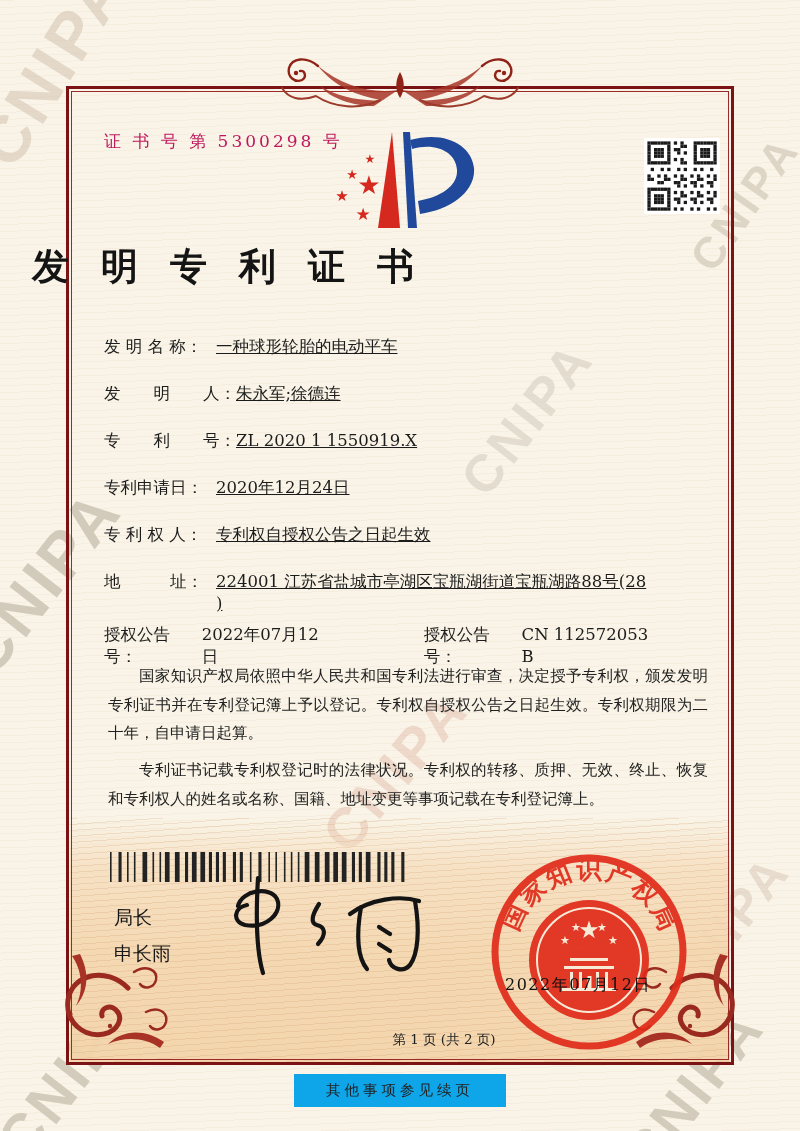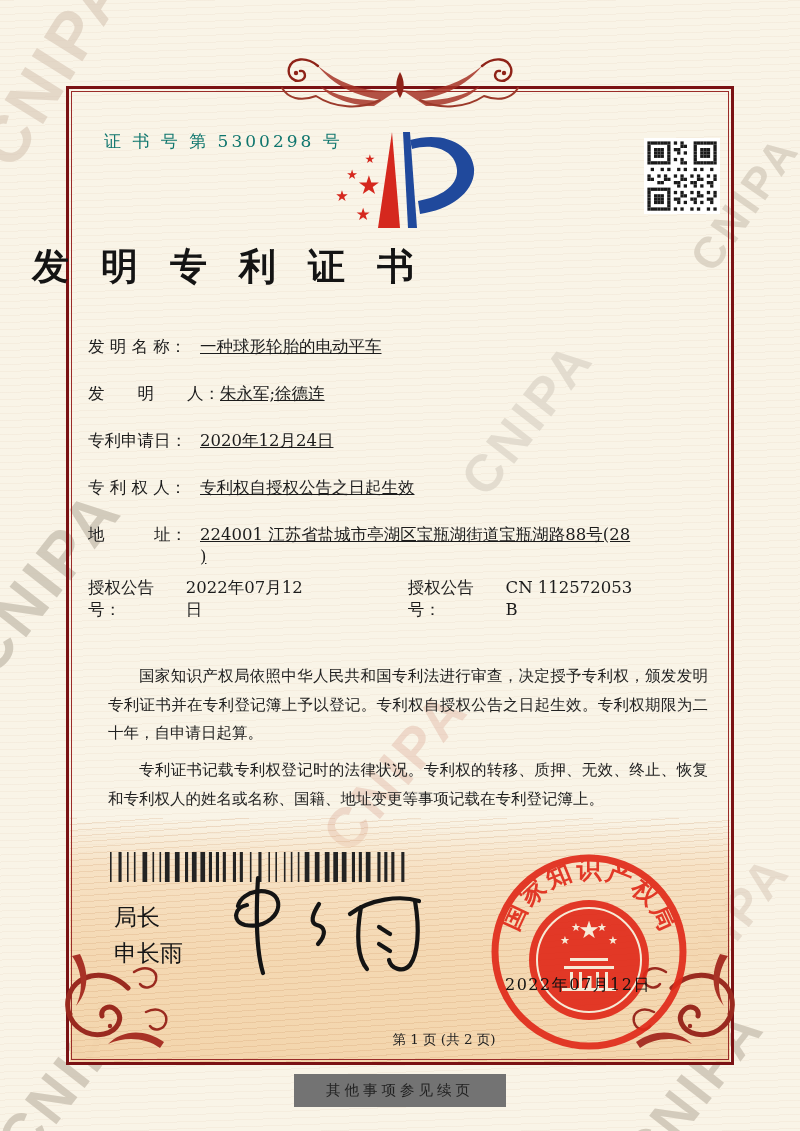--- a/index.html
+++ b/index.html
@@ -46,52 +46,52 @@
     position:absolute;inset:2px;border:1px solid #9a2b28;box-sizing:border-box;
   }
 
   .ornament{position:absolute;z-index:4;pointer-events:none;}
   .orn-top{left:278px;top:56px;}
   .orn-bl{left:50px;top:948px;}
   .orn-br{left:630px;top:948px;transform:scaleX(-1);}
 
   .content{position:absolute;inset:0;z-index:5;}
 
-  .cert-no{position:absolute;left:104px;top:130px;font-size:17px;letter-spacing:3px;color:#0f766e;}
+  .cert-no{position:absolute;left:104px;top:130px;font-size:17px;letter-spacing:3px;color:#be185d;}
 
   .logo{position:absolute;left:322px;top:124px;}
   .qr{position:absolute;left:644px;top:138px;}
 
   .title{
     position:absolute;left:0;top:242px;width:800px;text-align:left;
     font-size:37px;font-weight:700;letter-spacing:32px;text-indent:32px;color:#141414;
   }
 
-  .fields{position:absolute;left:88px;top:336px;width:560px;font-size:16.5px;}
+  .fields{position:absolute;left:104px;top:336px;width:560px;font-size:16.5px;}
   .frow{display:flex;margin-bottom:25px;line-height:22px;}
   .flabel{flex:0 0 112px;white-space:nowrap;}
   .fvalue{flex:1;text-decoration:underline;}
   .addr-wrap .fvalue{max-width:446px;}
   .grant-row{display:flex;margin-top:1px;line-height:22px;}
   .grant-no-label{margin-left:90px;}
 
   .paragraphs{position:absolute;left:100px;top:654px;width:616px;font-size:15.5px;line-height:1.85;text-align:justify;color:#222;}
   .paragraphs p{margin:8px;text-indent:2em;}
 
   .barcode{position:absolute;left:110px;top:852px;}
 
-  .officer{position:absolute;left:114px;top:899px;font-family:"DejaVu Sans","Liberation Sans",sans-serif;font-size:23px;color:#161616;line-height:36px;font-weight:500;}
+  .officer{position:absolute;left:114px;top:899px;font-family:"DejaVu Sans","Liberation Sans",sans-serif;font-size:19px;color:#161616;line-height:36px;font-weight:500;}
   .signature{position:absolute;left:222px;top:872px;}
 
   .seal{position:absolute;left:474px;top:852px;opacity:0.92;mix-blend-mode:multiply;}
   .seal-date{position:absolute;left:505px;top:975px;font-size:16px;letter-spacing:1.5px;color:#111;z-index:7;}
 
   .page-info{position:absolute;left:0;top:1031px;width:800px;text-align:center;font-size:13.5px;color:#222;padding-left:44px;}
   .footer-note{position:absolute;left:0;top:1074px;width:800px;text-align:center;}
-  .footer-note span{display:inline-block;background:#737373;padding:7px 32px;font-size:14.5px;letter-spacing:4px;color:#222;}
+  .footer-note span{display:inline-block;background:#0ea5e9;padding:7px 32px;font-size:14.5px;letter-spacing:4px;color:#222;}
 </style>
 </head>
 <body>
 
 <div class="paper-texture"></div>
 
 <div class="wm wm1">CNIPA</div>
 <div class="wm wm2">CNIPA</div>
 <div class="wm wm3">CNIPA</div>
 <div class="wm wm4">CNIPA</div>
@@ -345,20 +345,24 @@
   <div class="fields">
     <div class="frow">
       <span class="flabel">发 明 名 称：</span>
       <span class="fvalue">一种球形轮胎的电动平车</span>
     </div>
     <div class="frow">
       <span class="flabel">发　　明　　人：</span>
       <span class="fvalue">朱永军;徐德连</span>
     </div>
     <div class="frow">
+      <span class="flabel">专　　利　　号：</span>
+      <span class="fvalue">ZL 2020 1 1550919.X</span>
+    </div>
+    <div class="frow">
       <span class="flabel">专利申请日：</span>
       <span class="fvalue">2020年12月24日</span>
     </div>
     <div class="frow">
       <span class="flabel">专 利 权 人：</span>
       <span class="fvalue">专利权自授权公告之日起生效</span>
     </div>
     <div class="frow addr-wrap" style="margin-bottom:9px;">
       <span class="flabel">地　　　址：</span>
       <span class="fvalue"><span>224001 江苏省盐城市亭湖区宝瓶湖街道宝瓶湖路88号(28</span><br><span>)</span></span>

